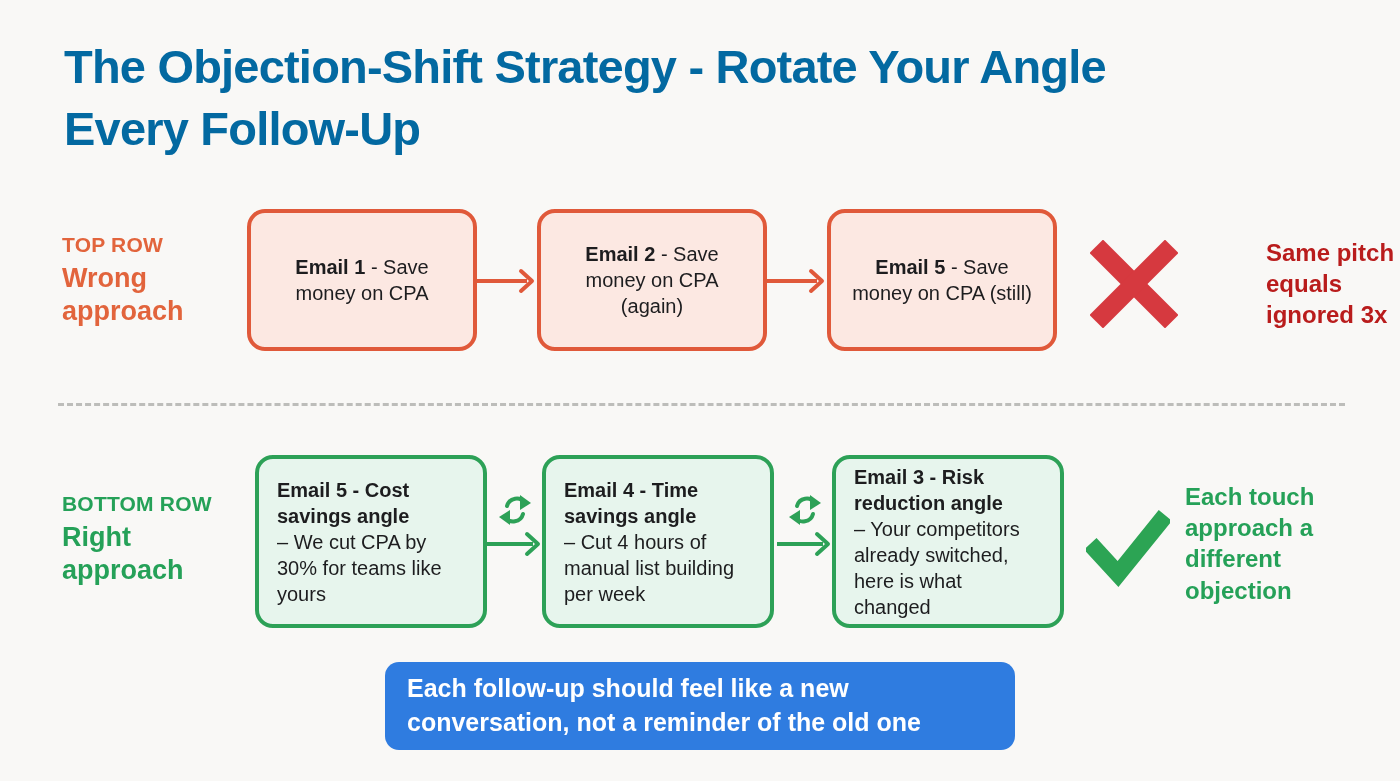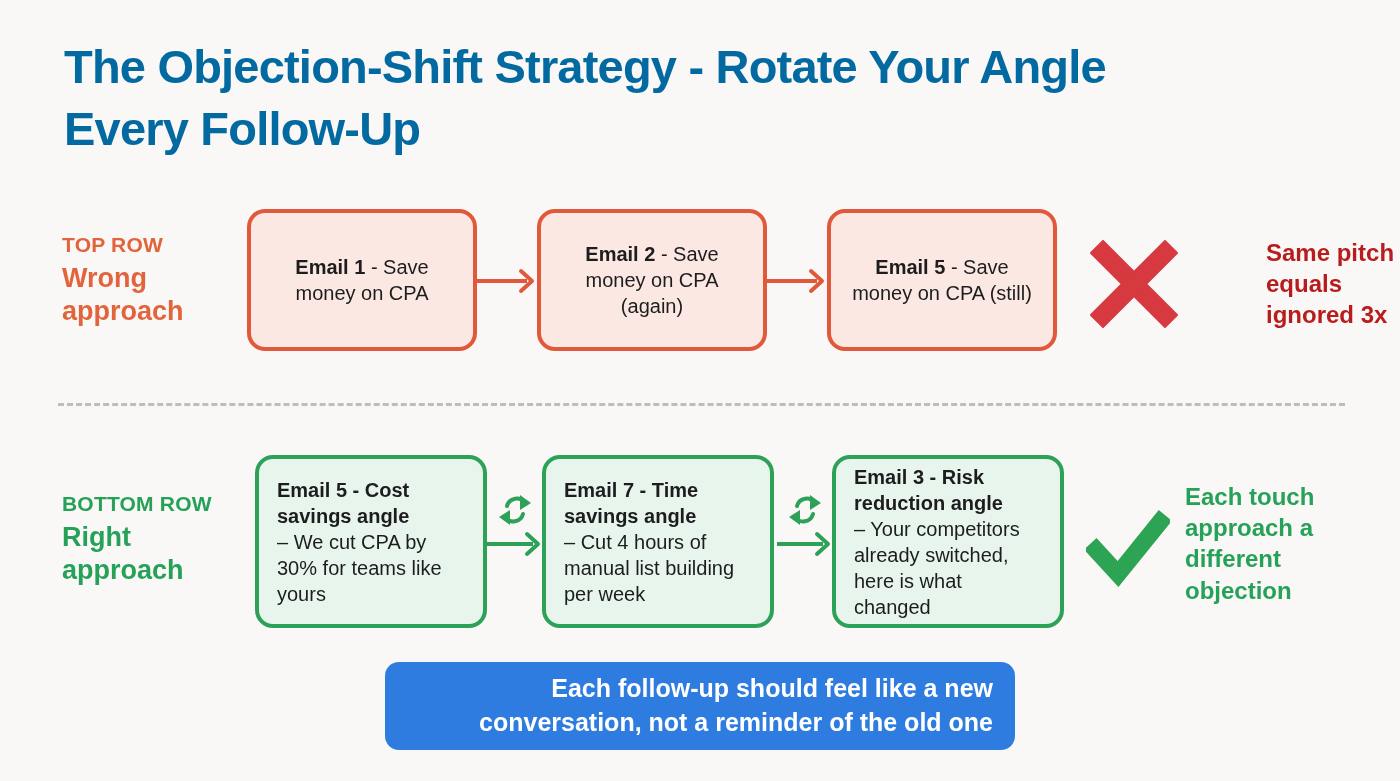--- a/index.html
+++ b/index.html
@@ -60,21 +60,21 @@
 
   .result-text { font-size:24px; font-weight:700; line-height:1.3; }
   .result-red { left:1228px; top:237px; width:168px; color:#b91c1c;margin-left:38px; }
   .result-green { left:1185px; top:481px; width:178px; color:#25a158; }
 
   .banner {
     left:385px; top:662px; width:630px; height:88px;
     background:#2f7ce0; border-radius:14px;
     color:#ffffff; font-size:25px; font-weight:700; line-height:1.35;
     display:flex; align-items:center; justify-content:center;
-    text-align:right; padding:0 22px;
+    text-align:left; padding:0 22px;
   }
 </style>
 </head>
 <body>
 
 <div class="abs title">The Objection-Shift Strategy - Rotate Your Angle Every Follow-Up</div>
 
 <div class="abs row-label top-label">
   <div class="small">TOP ROW</div>
   <div class="big">Wrong approach</div>
@@ -128,21 +128,21 @@
     <path d="M28 24 A10 10 0 0 1 10 27" fill="none" stroke="#2da157" stroke-width="4" stroke-linecap="round"></path>
     <polygon points="15,35 4,27 15,20" fill="#2da157"></polygon>
   </svg>
   <svg width="55" height="26" viewBox="0 0 55 26">
     <line x1="0" y1="13" x2="46" y2="13" stroke="#2da157" stroke-width="4"></line>
     <path d="M40 3 L51 13 L40 23" fill="none" stroke="#2da157" stroke-width="4" stroke-linecap="round" stroke-linejoin="round"></path>
   </svg>
 </div>
 
 <div class="abs box green gb2">
-  <span class="bold">Email 7 - Time savings angle</span>
+  <span class="bold">Email 4 - Time savings angle</span>
   <span class="rest">– Cut 4 hours of manual list building per week</span>
 </div>
 
 <div class="abs connector c2">
   <svg class="refresh" width="40" height="40" viewBox="0 0 40 40">
     <path d="M12 16 A10 10 0 0 1 30 13" fill="none" stroke="#2da157" stroke-width="4" stroke-linecap="round"></path>
     <polygon points="25,5 36,13 25,20" fill="#2da157"></polygon>
     <path d="M28 24 A10 10 0 0 1 10 27" fill="none" stroke="#2da157" stroke-width="4" stroke-linecap="round"></path>
     <polygon points="15,35 4,27 15,20" fill="#2da157"></polygon>
   </svg>

